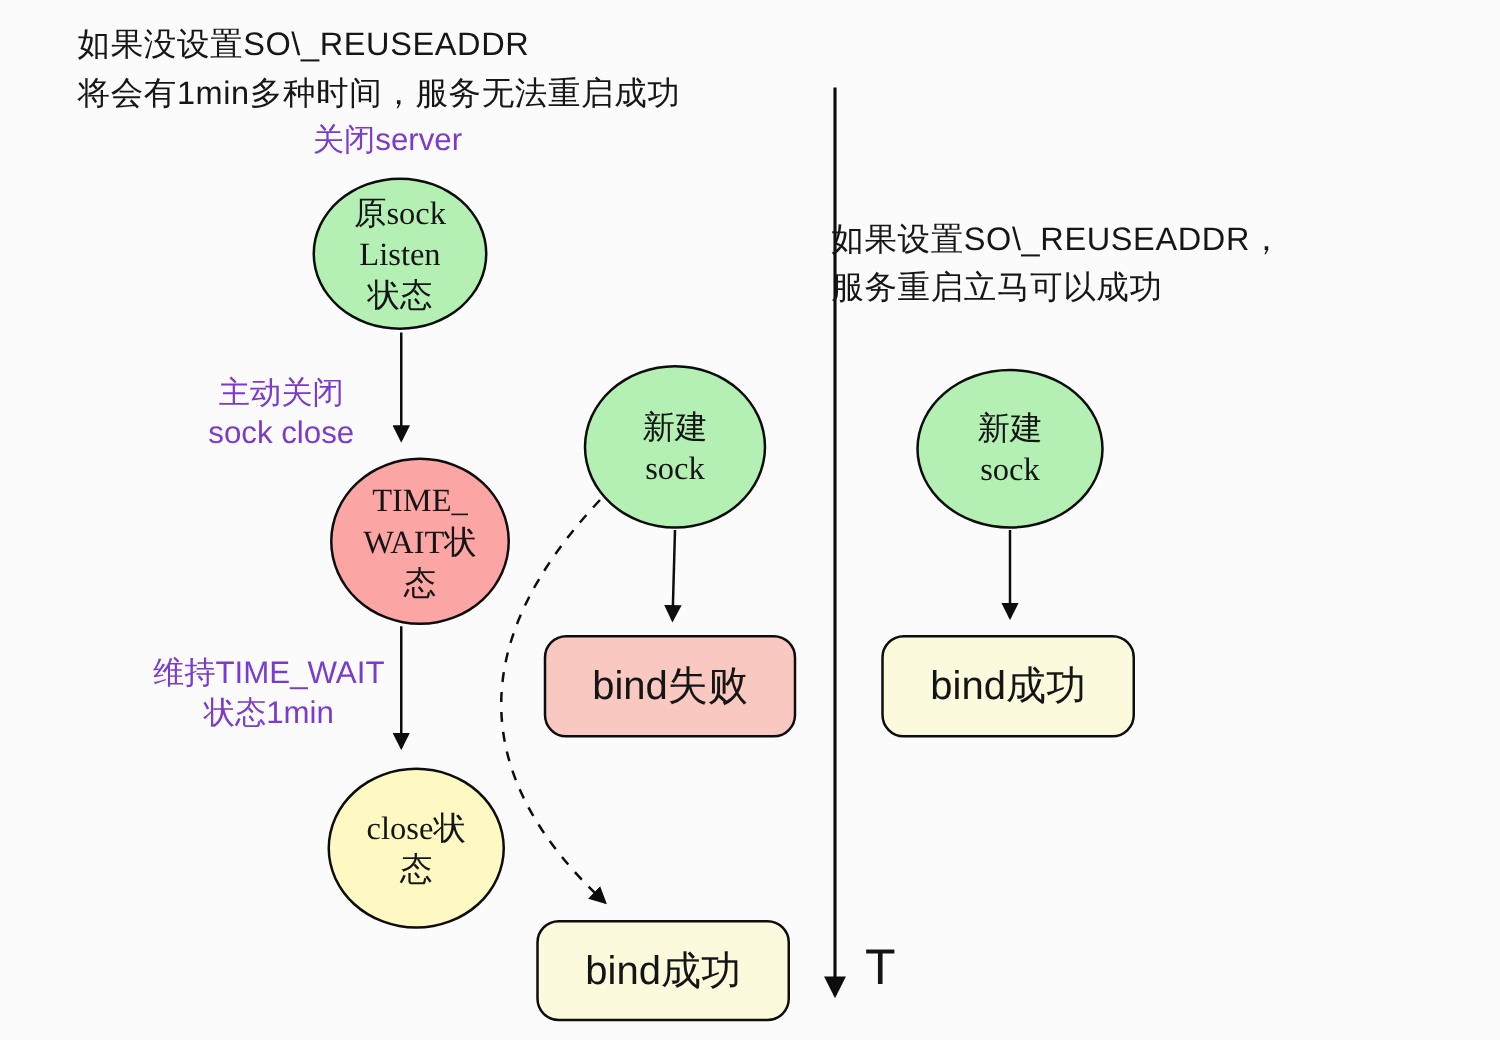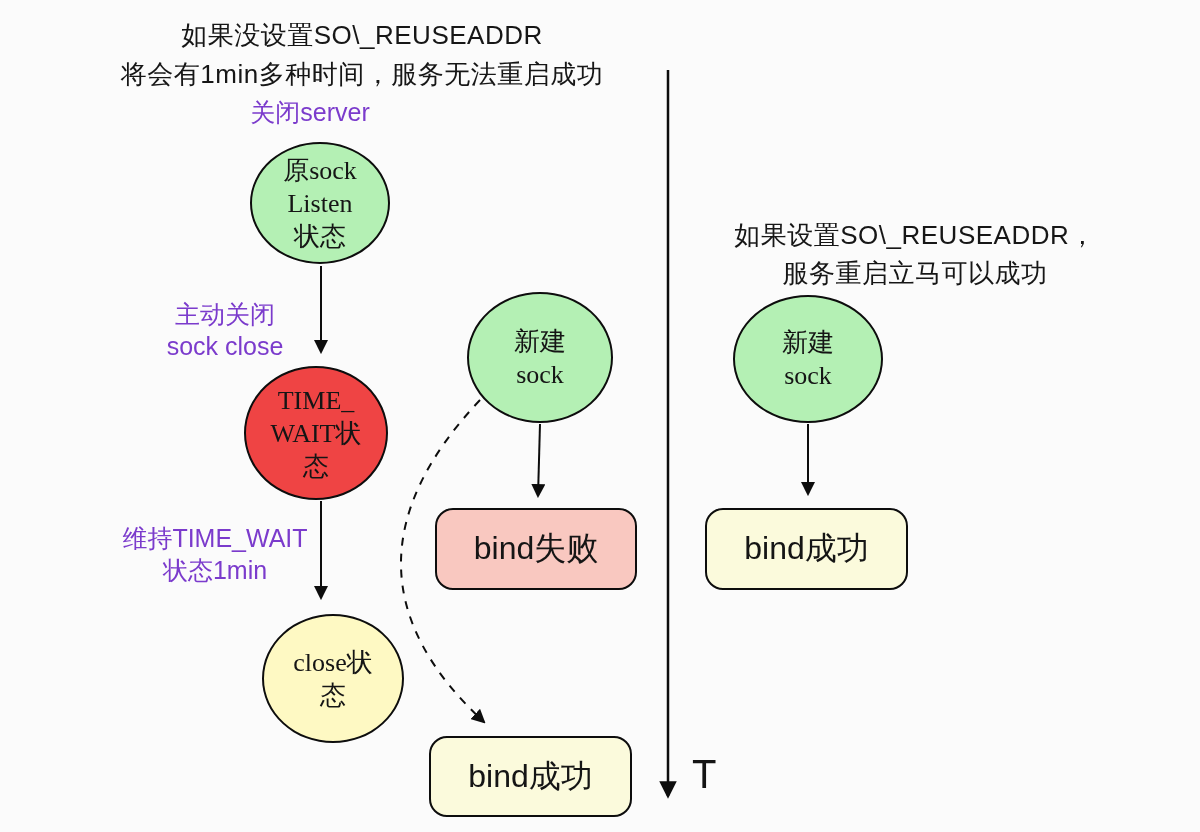--- a/index.html
+++ b/index.html
@@ -14,21 +14,21 @@
     height: 832px;
     background: #fbfbfb;
     overflow: hidden;
     color: #151515;
   }
   .abs { position: absolute; }
   .ml { white-space: pre-line; }
   .heading {
     font-size: 26px;
     line-height: 39px;
-    text-align: center;
+    text-align: left;
     color: #161616;
     letter-spacing: 0.5px;
   }
   .plabel {
     font-size: 25px;
     line-height: 32px;
     text-align: center;
     color: #7b3bcc;
   }
   .node {
@@ -87,35 +87,35 @@
 
   <div class="abs plabel" style="left:210px; top:96px; width:200px;">关闭server</div>
 
   <div class="abs plabel ml" style="left:65px; top:522px; width:300px;">维持TIME_WAIT
 状态1min</div>
 
   <div class="abs node ml" style="left: 250px; top: 142px; width: 140px; height: 122px; background-color: rgb(180, 240, 180);">原sock
 Listen
 状态</div>
 
-  <div class="abs node ml" style="left: 244px; top: 366px; width: 144px; height: 134px; background-color: #ef4444;">TIME_
+  <div class="abs node ml" style="left: 264px; top: 366px; width: 144px; height: 134px; background-color: #fca5a5;">TIME_
 WAIT状
 态</div>
 
   <div class="abs node ml" style="left: 262px; top: 614px; width: 142px; height: 129px; background-color: #fef9c3;">close状
 态</div>
 
   <div class="abs node ml" style="left: 467px; top: 292px; width: 146px; height: 131px; background-color: rgb(180, 240, 180);">新建
 sock</div>
 
   <div class="abs box" style="left: 435px; top: 508px; width: 202px; height: 82px; background-color: rgb(249, 200, 192);">bind失败</div>
 
   <div class="abs box" style="left: 429px; top: 736px; width: 203px; height: 81px; background-color: rgb(251, 250, 220);">bind成功</div>
 
-  <div class="abs heading ml" style="left:665px; top:172px; width:500px; line-height:38px;margin-top:44px;">如果设置SO\_REUSEADDR，
+  <div class="abs heading ml" style="left:665px; top:172px; width:500px; line-height:38px;">如果设置SO\_REUSEADDR，
 服务重启立马可以成功</div>
 
   <div class="abs node ml" style="left: 733px; top: 295px; width: 150px; height: 128px; background-color: rgb(180, 240, 180);">新建
 sock</div>
 
   <div class="abs box" style="left: 705px; top: 508px; width: 203px; height: 82px; background-color: rgb(251, 250, 220);">bind成功</div>
 
   <div class="abs t-label" style="left:692px; top:752px;">T</div>
 
 </div>

